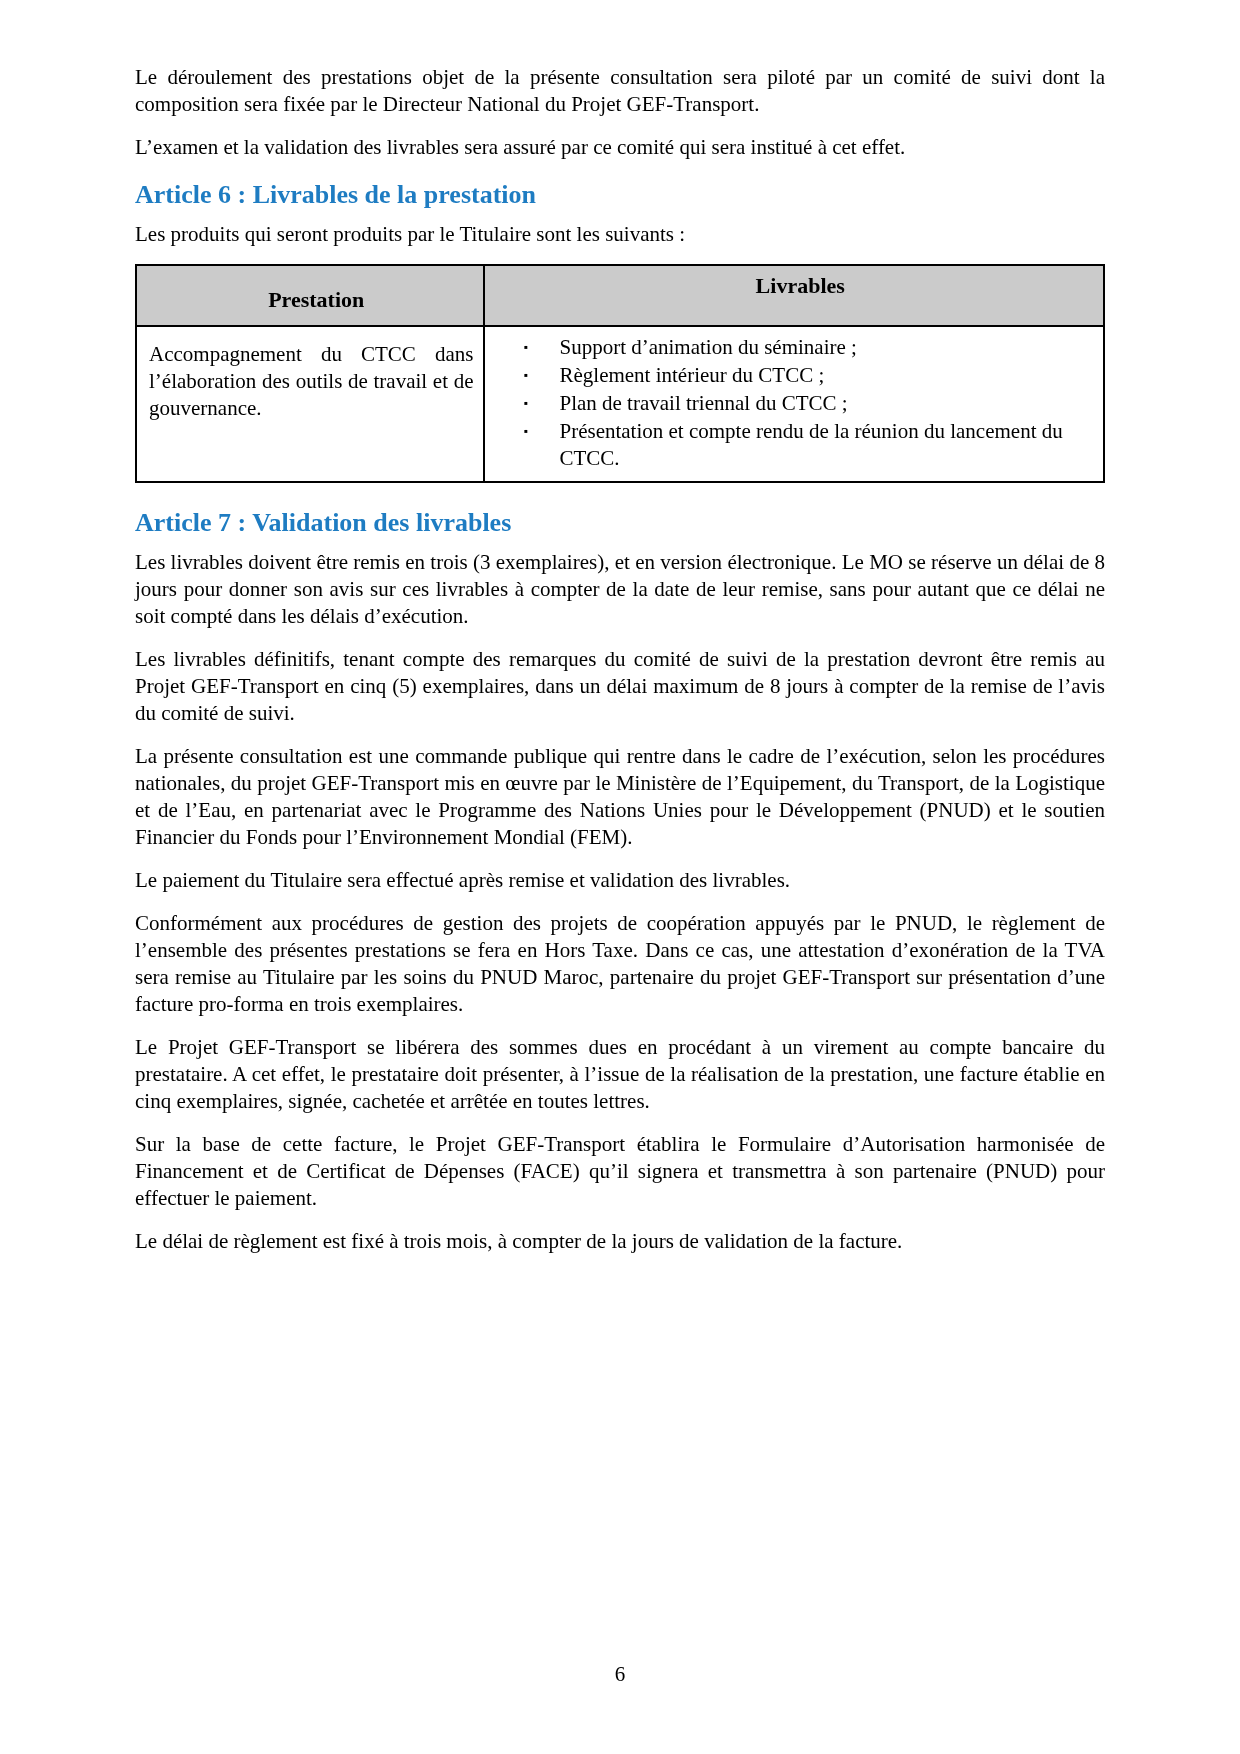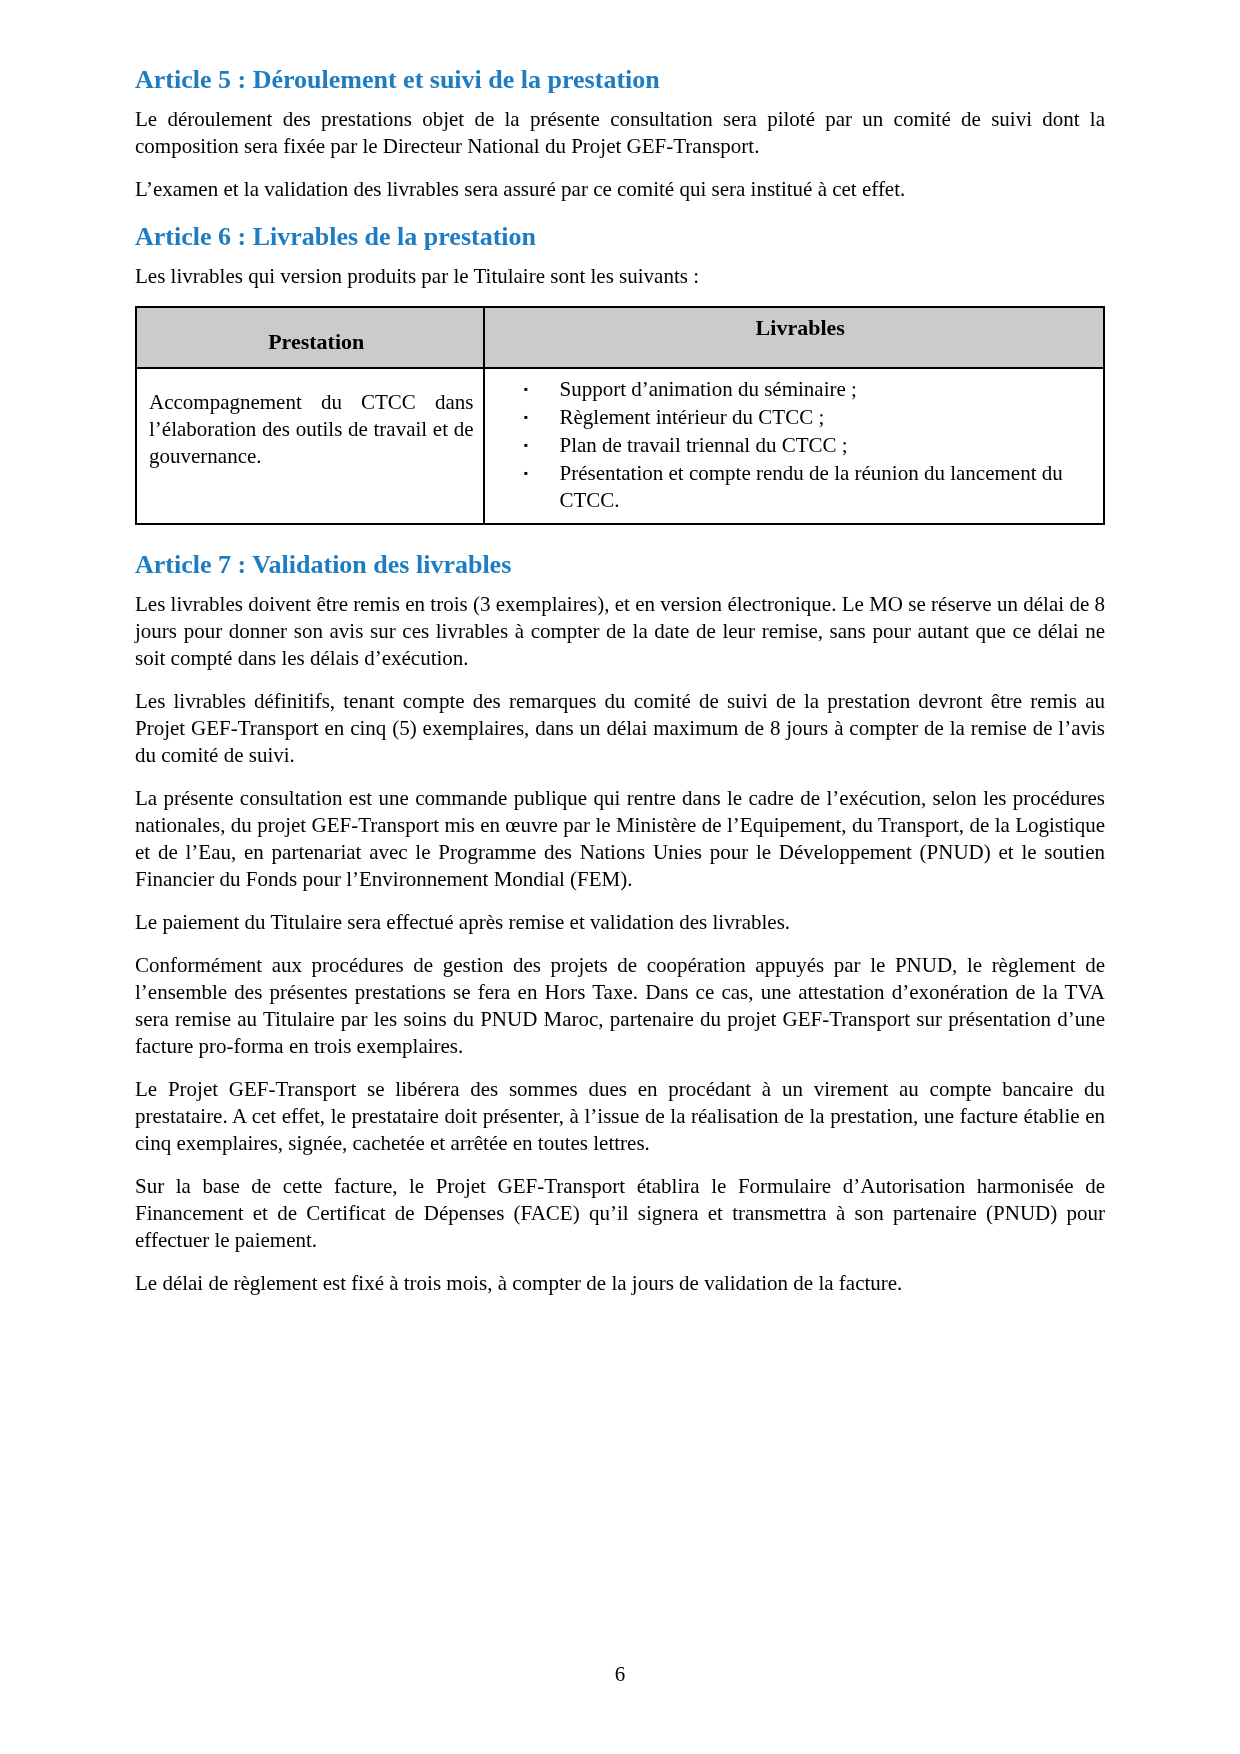--- a/index.html
+++ b/index.html
@@ -59,21 +59,21 @@
     vertical-align: bottom;
     padding: 8px 8px 12px 20px;
   }
   th.col-livrables {
     vertical-align: top;
     padding: 6px 8px 26px 20px;
   }
   td.cell-prestation {
     vertical-align: top;
     text-align: justify;
-    padding: 20px 10px 8px 12px;
+    padding: 14px 10px 8px 12px;
   }
   td.cell-livrables {
     vertical-align: top;
     padding: 6px 10px 8px 14px;
   }
   ul.bullet-list {
     list-style: none;
     margin: 0;
     padding: 0 0 0 24px;
   }
@@ -95,28 +95,27 @@
     text-align: center;
     font-size: 21px;
   }
 </style>
 </head>
 <body>
 
 <div class="page">
 
   <section>
-    <h2 class="heading">Article 5 : Déroulement et suivi de la prestation</h2>
     <p class="para">Le déroulement des prestations objet de la présente consultation sera piloté par un comité de suivi dont la composition sera fixée par le Directeur National du Projet GEF-Transport.</p>
     <p class="para">L’examen et la validation des livrables sera assuré par ce comité qui sera institué à cet effet.</p>
   </section>
 
   <section>
     <h2 class="heading">Article 6 : Livrables de la prestation</h2>
-    <p class="para">Les livrables qui version produits par le Titulaire sont les suivants :</p>
+    <p class="para">Les produits qui seront produits par le Titulaire sont les suivants :</p>
 
     <table class="livrables">
       <thead>
         <tr>
           <th class="col-prestation">Prestation</th>
           <th class="col-livrables">Livrables</th>
         </tr>
       </thead>
       <tbody>
         <tr>

